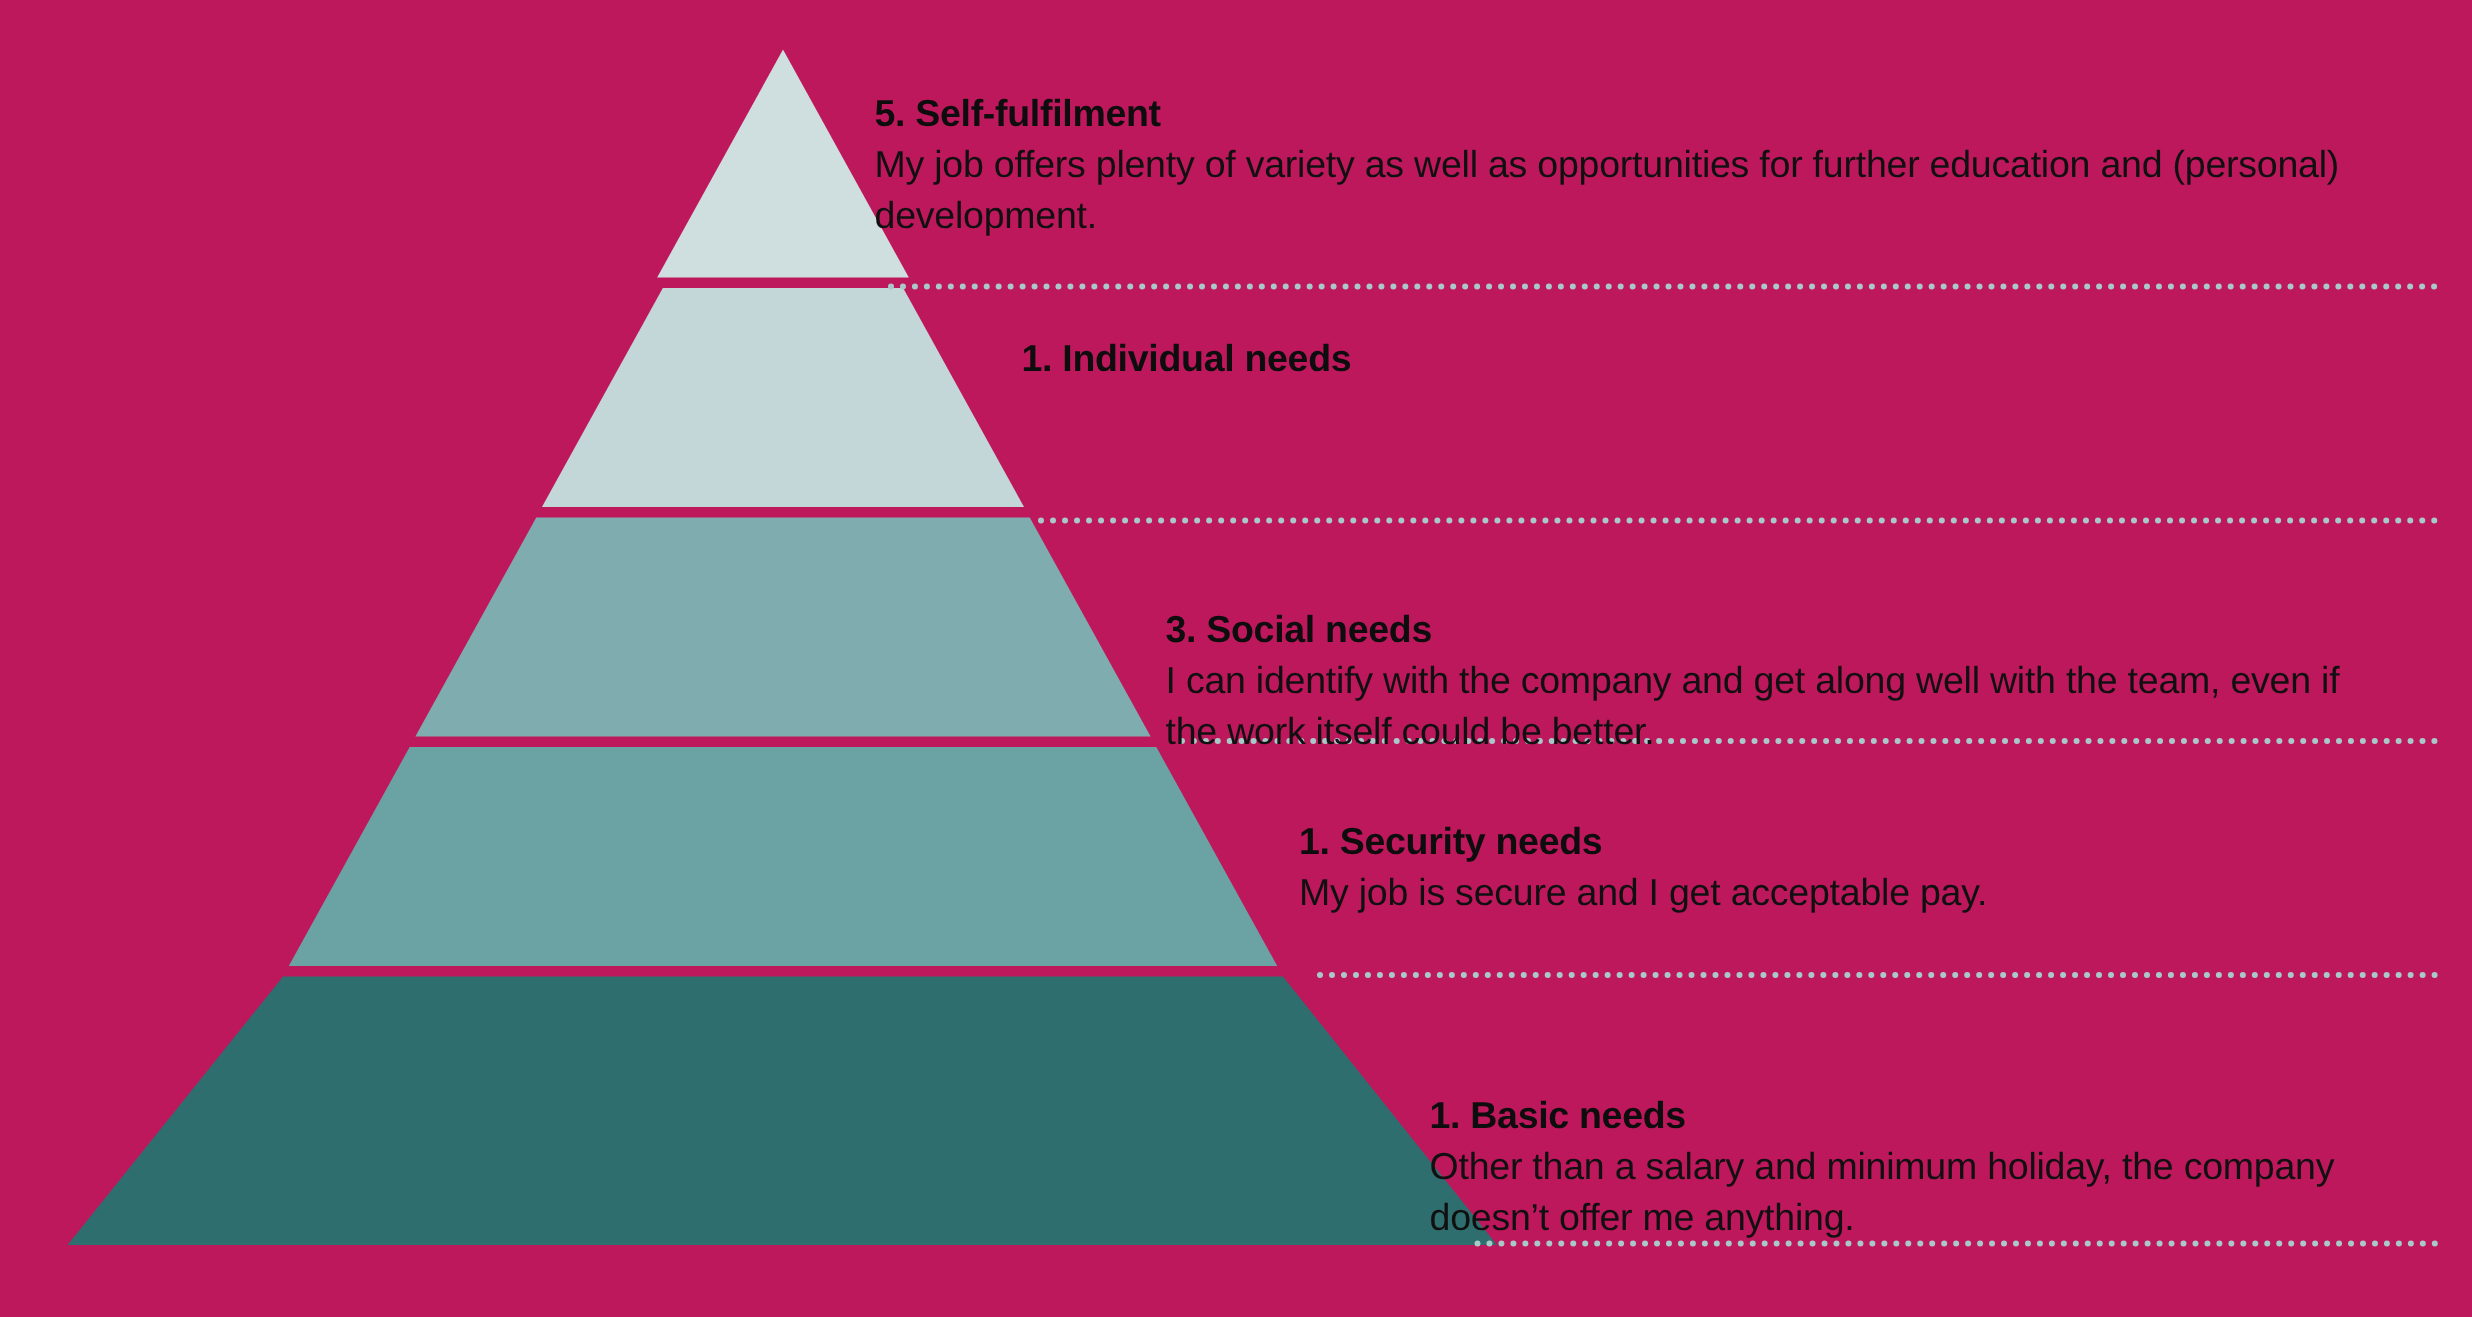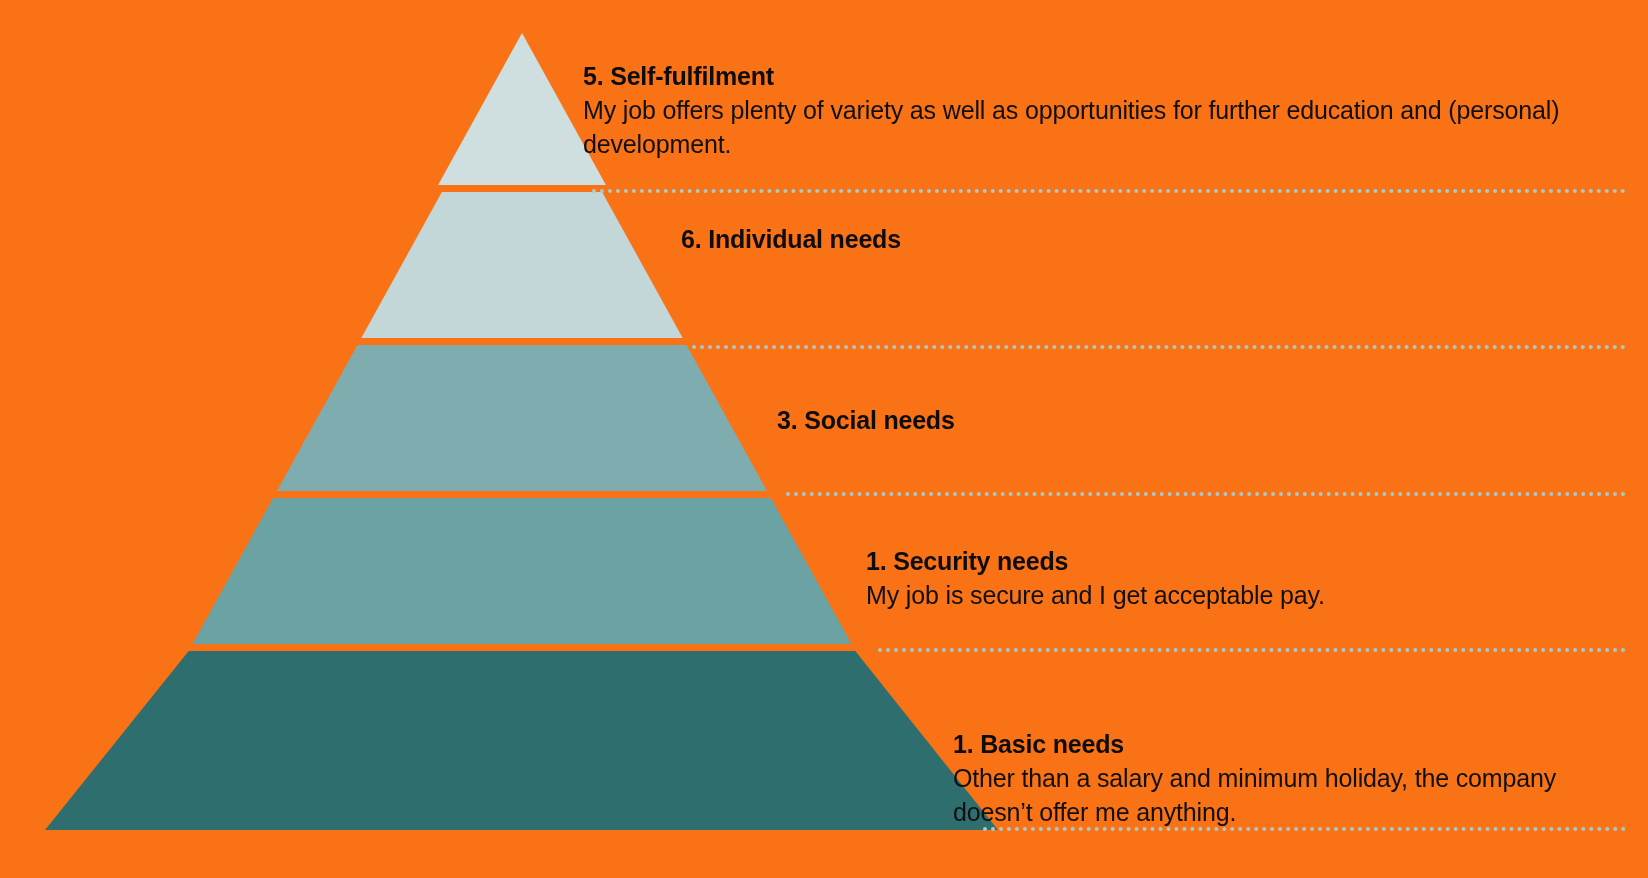--- a/index.html
+++ b/index.html
@@ -7,21 +7,21 @@
   html, body {
     width:1648px; height:878px;
     background:#ffffff;
     font-family:"Liberation Sans", sans-serif;
     overflow:hidden;
   }
   #stage {
     position:relative;
     width:1648px;
     height:878px;
-    background:#f97316;
+    background:#be185d;
   }
   #pyramid-svg {
     position:absolute;
     left:0; top:0;
     width:1648px; height:878px;
     display:block;
   }
   .leader {
     position:absolute;
     height:0;
@@ -87,25 +87,26 @@
   <div class="leader" id="leader-3" style="border-top-color: rgb(169, 201, 201);"></div>
   <div class="leader" id="leader-2" style="border-top-color: rgb(169, 201, 201);"></div>
   <div class="leader" id="leader-1" style="border-top-color: rgb(169, 201, 201);"></div>
 
   <div class="tier-text" id="tier-text-5">
     <div class="tier-title">5. Self-fulfilment</div>
     <div class="tier-body">My job offers plenty of variety as well as opportunities for further education and (personal) development.</div>
   </div>
 
   <div class="tier-text" id="tier-text-4">
-    <div class="tier-title">6. Individual needs</div>
+    <div class="tier-title">1. Individual needs</div>
   </div>
 
   <div class="tier-text" id="tier-text-3">
     <div class="tier-title">3. Social needs</div>
+    <div class="tier-body">I can identify with the company and get along well with the team, even if the work itself could be better.</div>
   </div>
 
   <div class="tier-text" id="tier-text-2">
     <div class="tier-title">1. Security needs</div>
     <div class="tier-body">My job is secure and I get acceptable pay.</div>
   </div>
 
   <div class="tier-text" id="tier-text-1">
     <div class="tier-title">1. Basic needs</div>
     <div class="tier-body">Other than a salary and minimum holiday, the company doesn’t offer me anything.</div>

